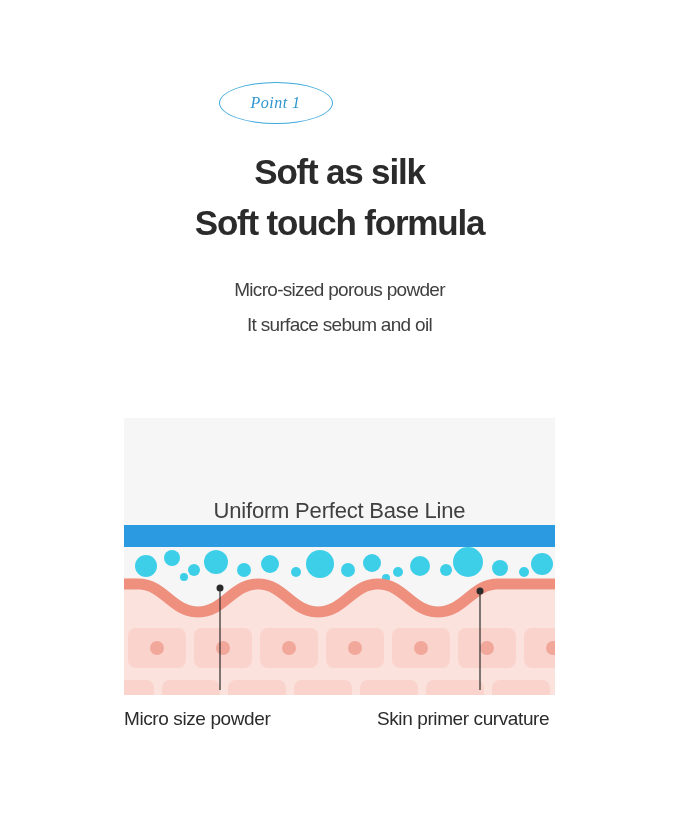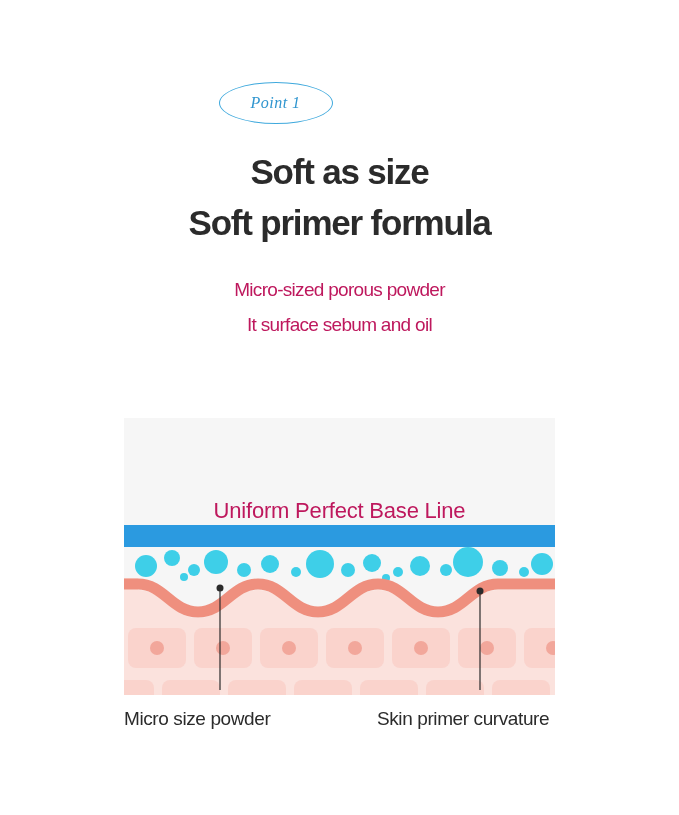--- a/index.html
+++ b/index.html
@@ -65,21 +65,21 @@
     position: absolute;
     left: 0;
     top: 272px;
     width: 679px;
     text-align: center;
   }
   .subcopy-line {
     font-family: "Liberation Sans", sans-serif;
     font-size: 19px;
     line-height: 35px;
-    color: #be185d;
+    color: #404040;
     letter-spacing: -0.7px;
   }
 
   
   .diagram {
     position: absolute;
     left: 124px;
     top: 418px;
     width: 431px;
     height: 277px;
@@ -98,21 +98,21 @@
     top: 0;
   }
   .base-line-label {
     position: absolute;
     left: 0;
     top: 80px;
     width: 431px;
     text-align: center;
     font-family: "Liberation Sans", sans-serif;
     font-size: 22px;
-    color: #be185d;
+    color: #404040;
     letter-spacing: -0.2px;
   }
 
   
   .callouts {
     position: absolute;
     left: 0;
     top: 708px;
     width: 679px;
     height: 40px;
@@ -131,22 +131,22 @@
 </head>
 <body>
 
 <div class="page">
 
   <div class="point-badge">
     <span class="point-badge-label">Point 1</span>
   </div>
 
   <div class="headline">
-    <div class="headline-line">Soft as size</div>
-    <div class="headline-line">Soft primer formula</div>
+    <div class="headline-line">Soft as silk</div>
+    <div class="headline-line">Soft touch formula</div>
   </div>
 
   <div class="subcopy">
     <div class="subcopy-line">Micro-sized porous powder</div>
     <div class="subcopy-line">It surface sebum and oil</div>
   </div>
 
   <div class="diagram">
     <div class="diagram-bg"></div>
 

